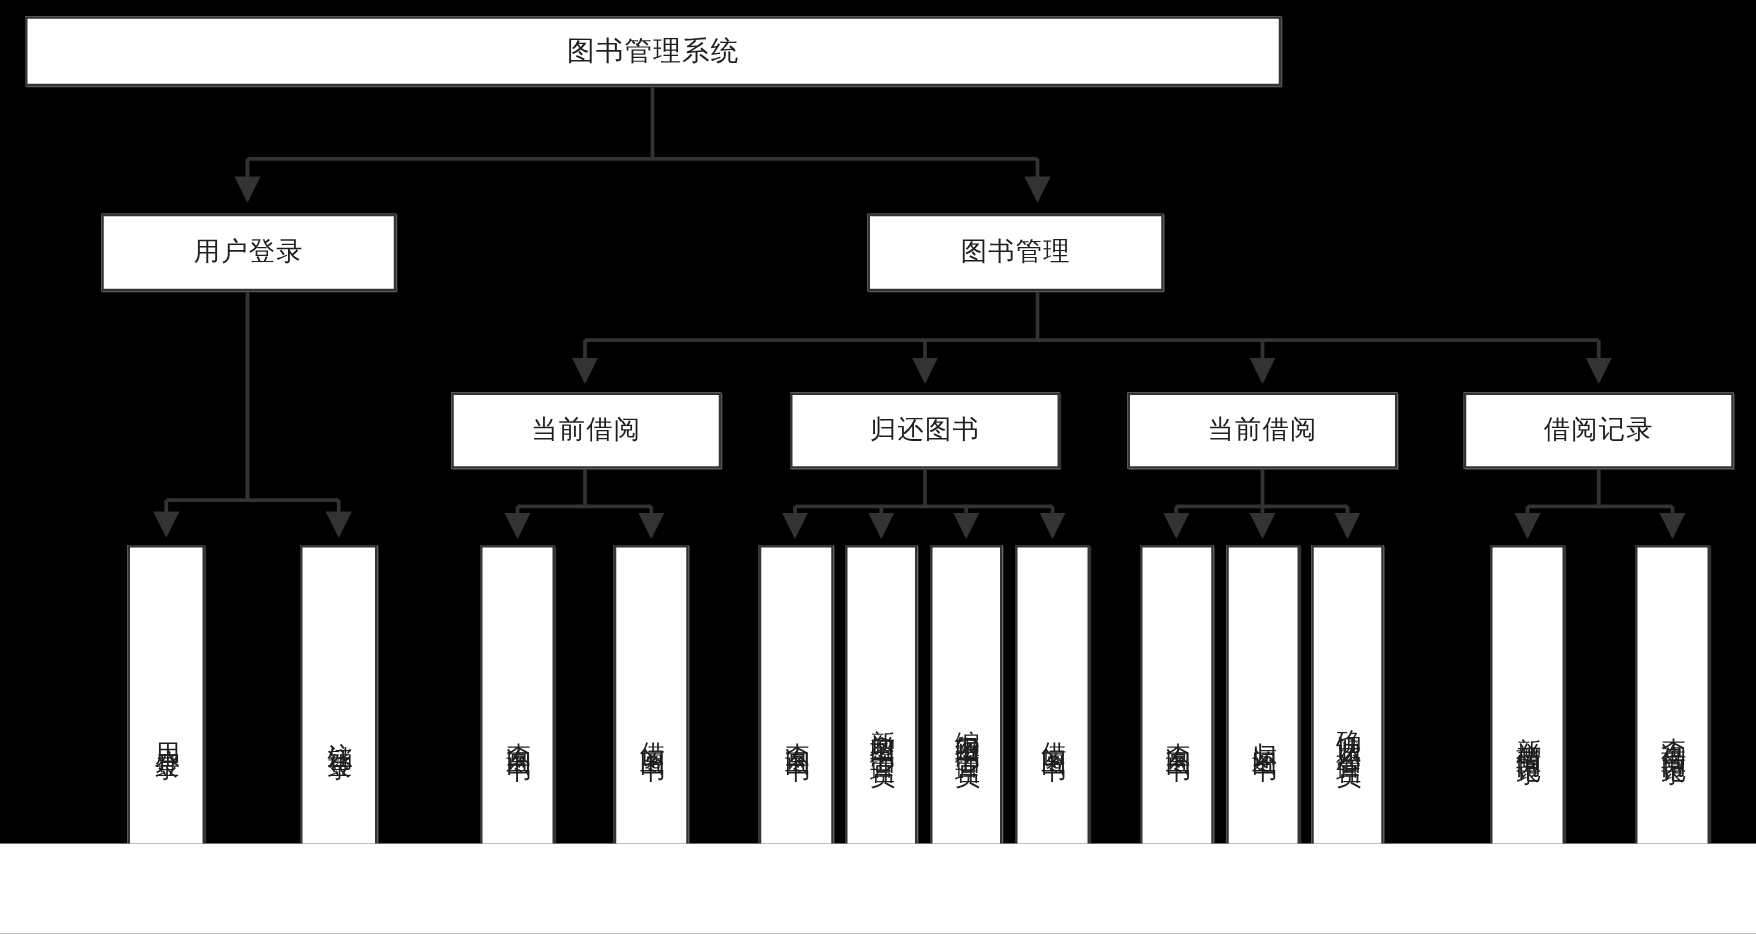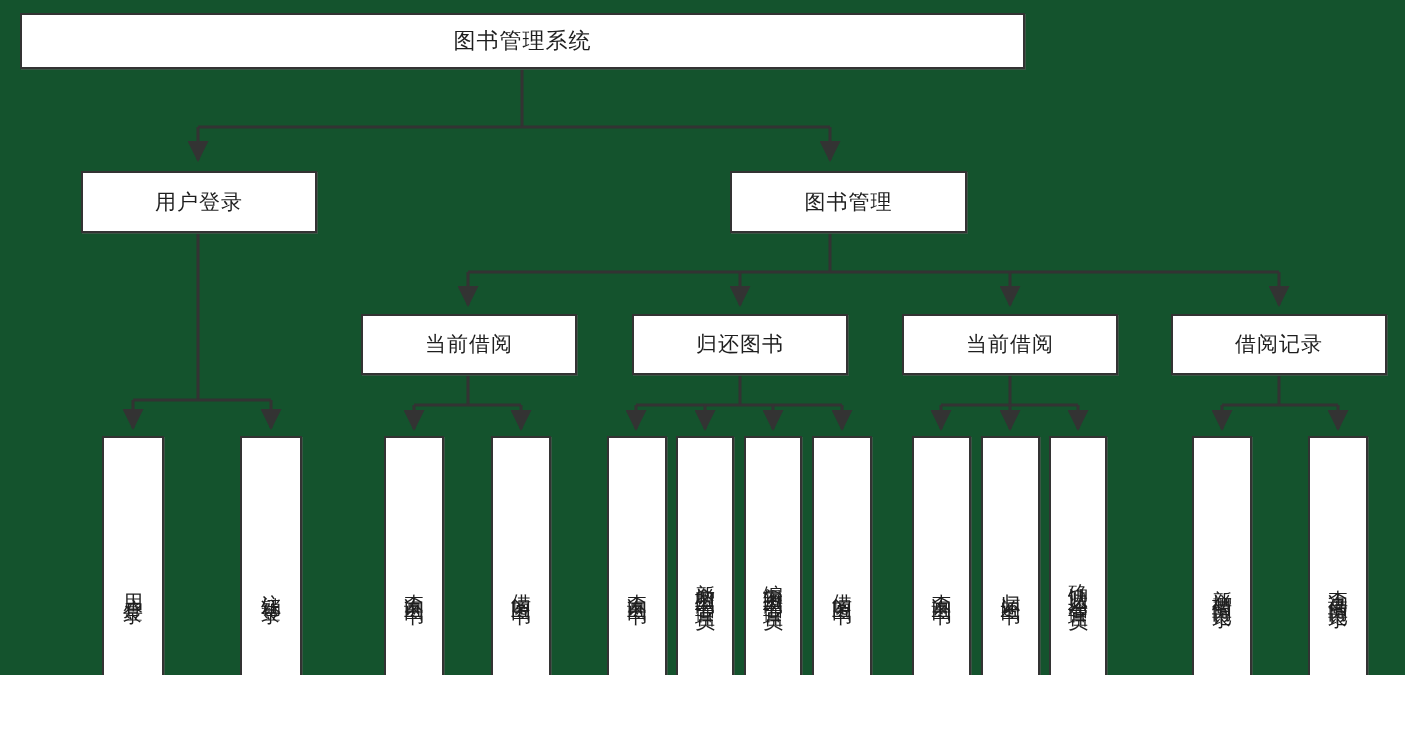--- a/index.html
+++ b/index.html
@@ -8,21 +8,21 @@
     background: #ffffff;
   }
   body {
     font-family: "Liberation Sans", "DejaVu Sans", sans-serif;
     color: #1a1a1a;
   }
   #canvas {
     position: relative;
     width: 1405px;
     height: 675px;
-    background: #14532d;
+    background: #000000;
     overflow: hidden;
   }
   #edges {
     position: absolute;
     left: 0;
     top: 0;
     width: 1405px;
     height: 747px;
     pointer-events: none;
   }
@@ -115,21 +115,21 @@
     </g>
   </svg>
 
   <div class="node root" style="left:20px; top:13px; width:1005px; height:56px;">
     <span class="label">图书管理系统</span>
   </div>
 
   <div class="node" style="left:81px; top:171px; width:236px; height:62px;">
     <span class="label">用户登录</span>
   </div>
-  <div class="node" style="left:730px; top:171px; width:237px; height:62px;">
+  <div class="node" style="left:694px; top:171px; width:237px; height:62px;">
     <span class="label">图书管理</span>
   </div>
 
   <div class="node" style="left:361px; top:314px; width:216px; height:61px;">
     <span class="label">当前借阅</span>
   </div>
   <div class="node" style="left:632px; top:314px; width:216px; height:61px;">
     <span class="label">归还图书</span>
   </div>
   <div class="node" style="left:1171px; top:314px; width:216px; height:61px;">

